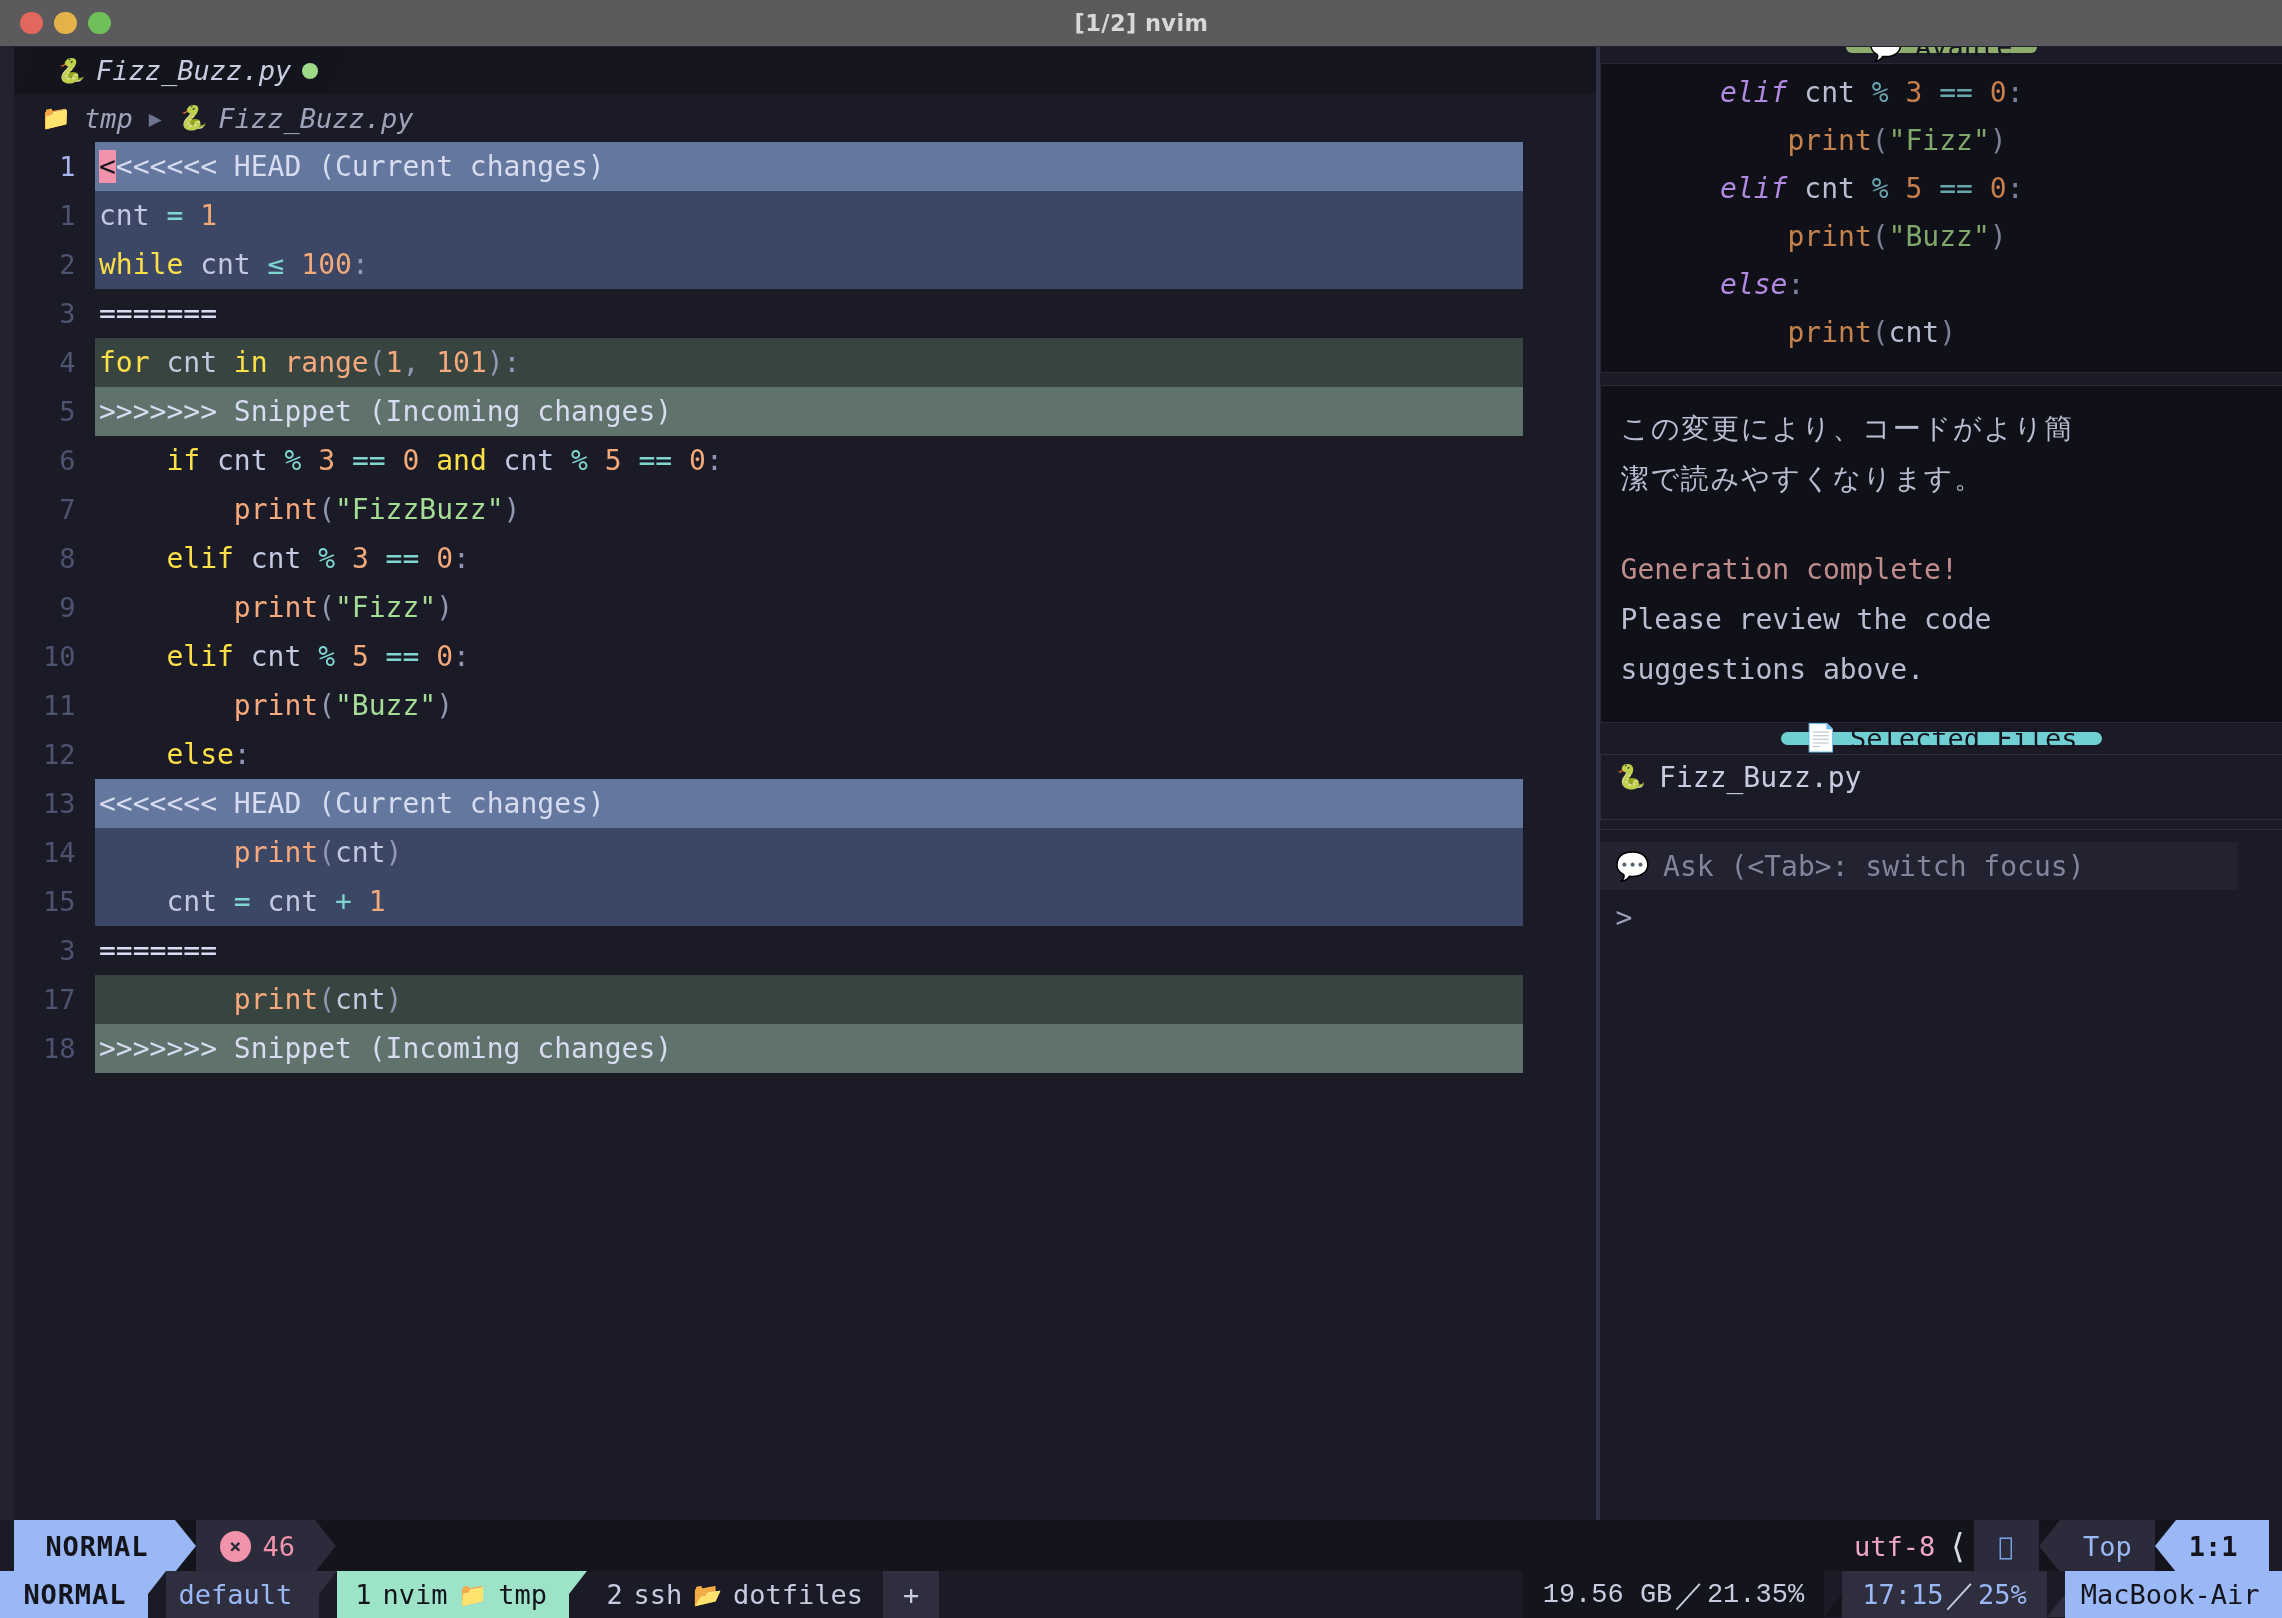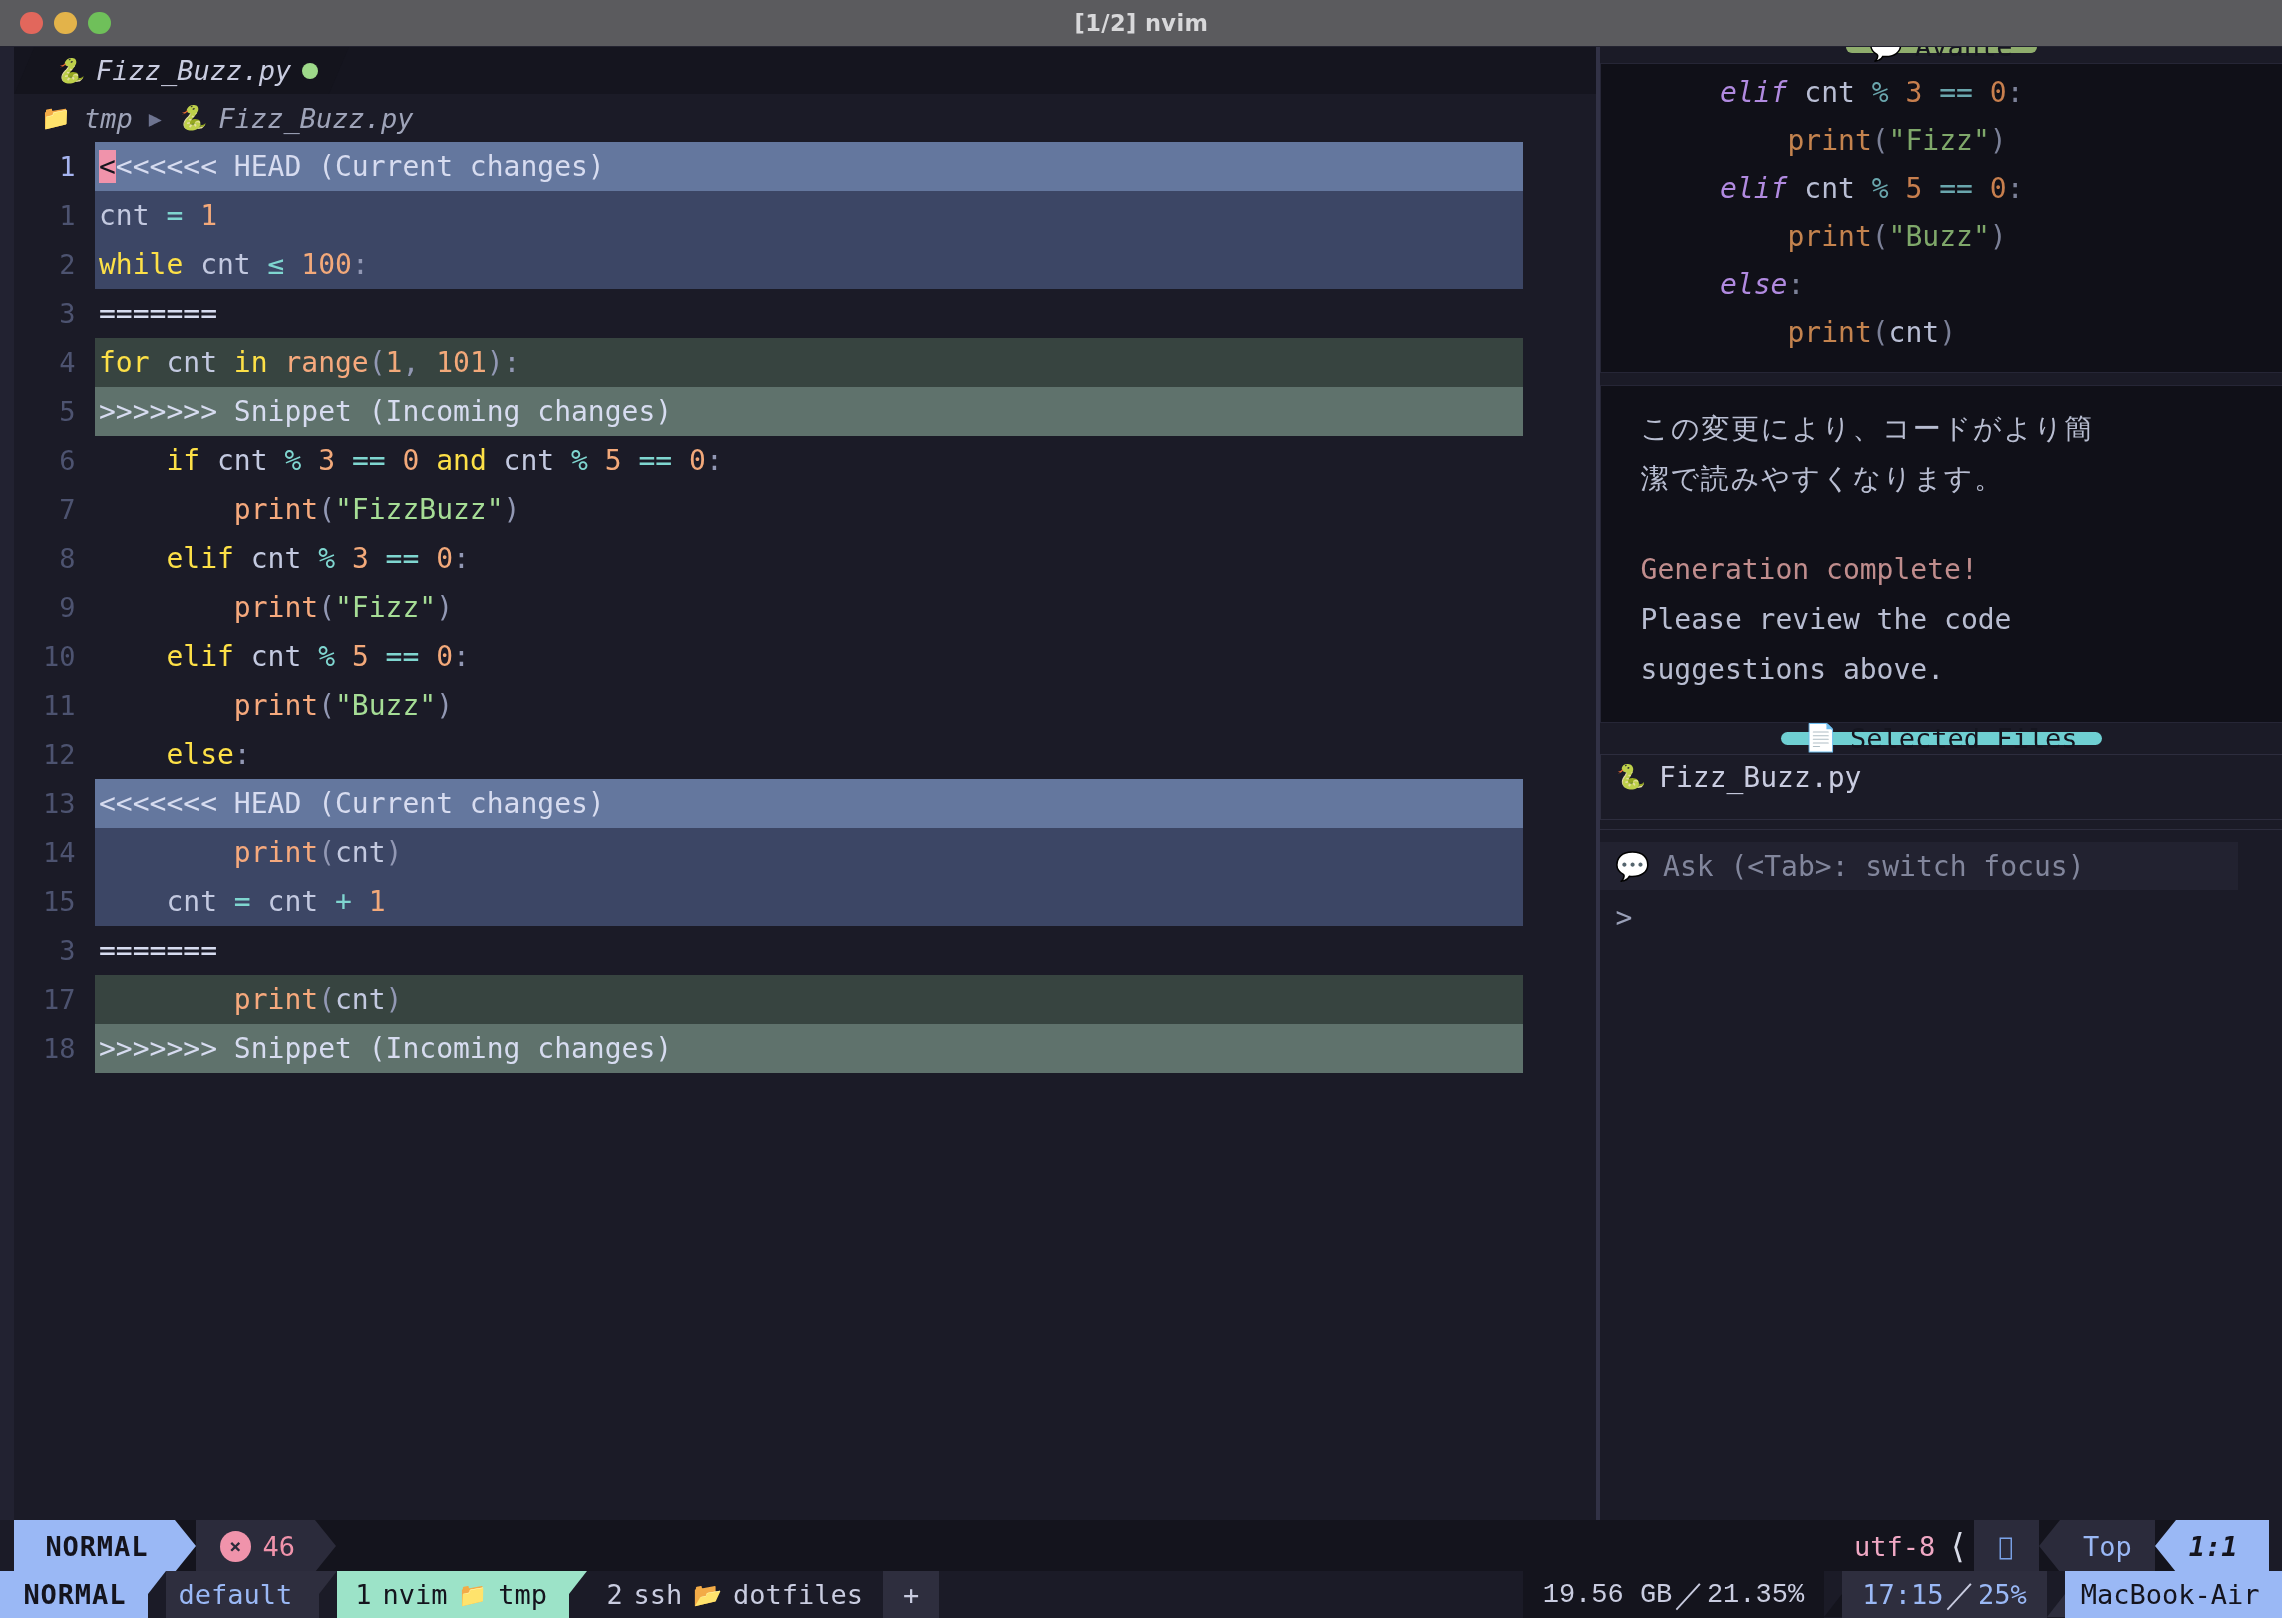--- a/index.html
+++ b/index.html
@@ -188,21 +188,21 @@
     width: 0; height: 0; flex: none;
     border-top: 26px solid transparent; border-bottom: 26px solid transparent;
     border-right: 21.6px solid #2b2b3b;
   }
   .sl-pos { background: #2b2b3b; color: #9ab8f5; padding: 0 23.4px; }
   .sl-arrowL-blue {
     width: 0; height: 0; flex: none;
     border-top: 26px solid transparent; border-bottom: 26px solid transparent;
     border-right: 21.6px solid #9ab8f5;
   }
-  .sl-loc { background: #9ab8f5; color: #14141d; font-weight: bold; padding: 0 31px 0 12.6px; font-style: italic; }
+  .sl-loc { background: #9ab8f5; color: #14141d; font-weight: bold; padding: 0 31px 0 12.6px; }
 
   
   #tmux-bar {
     position: absolute; left: 0; bottom: 0;
     width: 2283px; height: 47px;
     background: #1b1b27; display: flex; align-items: stretch;
     font-size: 27px;
   }
   .tx { display: flex; align-items: center; white-space: nowrap; }
   .tx-mode { background: #9ab8f5; color: #14141d; font-weight: bold; padding: 0 21.6px 0 23.4px; letter-spacing:0.9px;}
@@ -315,21 +315,21 @@
         <div class="av-code" id="avante-code">
             <div class="av-line">    <span class="av-kw">elif</span> <span class="av-var">cnt</span> <span class="av-op">%</span> <span class="av-num">3</span> <span class="av-op">==</span> <span class="av-num">0</span><span class="av-punc">:</span></div>
             <div class="av-line">        <span class="av-fn">print</span><span class="av-punc">(</span><span class="av-str">"Fizz"</span><span class="av-punc">)</span></div>
             <div class="av-line">    <span class="av-kw">elif</span> <span class="av-var">cnt</span> <span class="av-op">%</span> <span class="av-num">5</span> <span class="av-op">==</span> <span class="av-num">0</span><span class="av-punc">:</span></div>
             <div class="av-line">        <span class="av-fn">print</span><span class="av-punc">(</span><span class="av-str">"Buzz"</span><span class="av-punc">)</span></div>
             <div class="av-line">    <span class="av-kw">else</span><span class="av-punc">:</span></div>
             <div class="av-line">        <span class="av-fn">print</span><span class="av-punc">(</span><span class="av-var">cnt</span><span class="av-punc">)</span></div>
           </div>
       </div>
 
-      <div class="av-section" style="margin-top:12.6px;padding-left:20px;">
+      <div class="av-section" style="margin-top:12.6px;">
         <div class="av-text">
           <div class="av-jp">この変更により、コードがより簡
 潔で読みやすくなります。</div>
           <div style="height:41px;"></div>
           <div class="av-gen">Generation complete!</div>
           <div class="av-plain">Please review the code
 suggestions above.</div>
         </div>
       </div>
 

